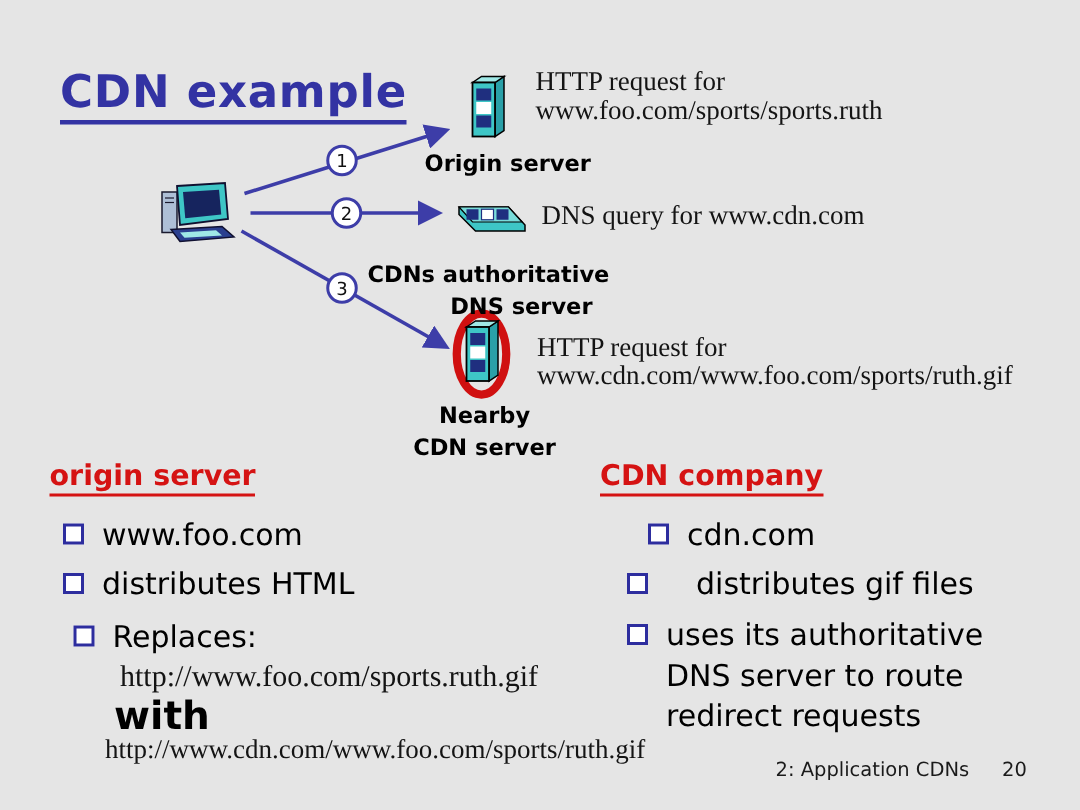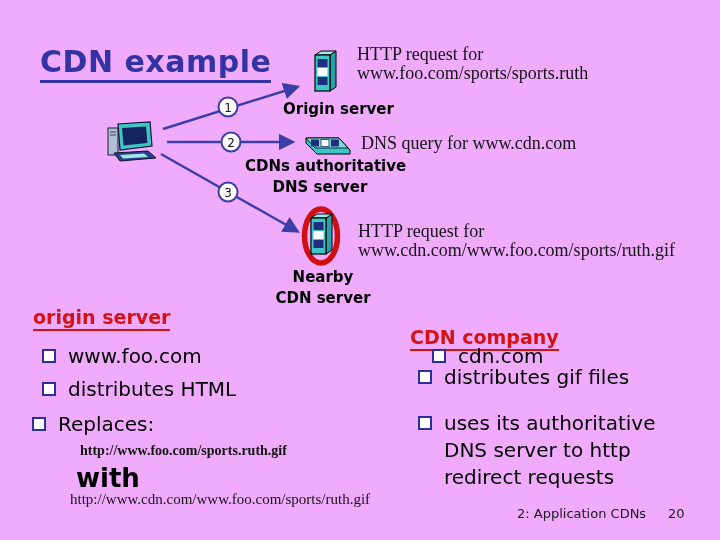--- a/index.html
+++ b/index.html
@@ -1,17 +1,17 @@
 <!DOCTYPE html>
 <html><head>
 <meta charset="utf-8">
 <style>
   html,body { margin:0; padding:0; background:#fff; }
   .slide {
-    position:relative; width:720px; height:540px; background:#f0abfc;
+    position:relative; width:720px; height:540px; background:#e5e5e5;
     overflow:hidden; font-family:"DejaVu Sans","Liberation Sans",sans-serif;
   }
   .abs { position:absolute; }
   .title {
     left:40px; top:44px; font-size:30px; font-weight:bold; color:#3333a3;
     letter-spacing:0.5px;
   }
   .title span { border-bottom:3px solid #3333a3; padding-bottom:1px; }
   svg.diagram { position:absolute; left:0; top:0; width:720px; height:540px; }
   .serif {
@@ -113,21 +113,21 @@
 
   <div class="abs serif" style="left:357px; top:45px;">
     <div>HTTP request for</div>
     <div>www.foo.com/sports/sports.ruth</div>
   </div>
 
   <div class="abs dlabel" style="left:283px; top:99px;">Origin server</div>
 
   <div class="abs serif" style="left:361px; top:134px;">DNS query for www.cdn.com</div>
 
-  <div class="abs dlabel center" style="left:245px; top:156px; width:150px;">
+  <div class="abs dlabel center" style="left:245px; top:173px; width:150px;text-align:right;">
     <div>CDNs authoritative</div>
     <div>DNS server</div>
   </div>
 
   <div class="abs serif" style="left:358px; top:222px;">
     <div>HTTP request for</div>
     <div>www.cdn.com/www.foo.com/sports/ruth.gif</div>
   </div>
 
   <div class="abs dlabel center" style="left:272px; top:267px; width:102px;">
@@ -140,42 +140,42 @@
   </div>
 
   <div class="abs bullet-row" style="left:42px; top:343px;">
     <span class="bullet-sq"></span>
     <span>www.foo.com</span>
   </div>
   <div class="abs bullet-row" style="left:42px; top:376px;">
     <span class="bullet-sq"></span>
     <span>distributes HTML</span>
   </div>
-  <div class="abs bullet-row" style="left:32px; top:411px;justify-content:space-between;">
+  <div class="abs bullet-row" style="left:49px; top:411px;justify-content:space-between;">
     <span class="bullet-sq"></span>
     <span>Replaces:</span>
   </div>
 
-  <div class="abs serif" style="left:80px; top:442px; font-size:14px;font-weight:bold;">http://www.foo.com/sports.ruth.gif</div>
+  <div class="abs serif" style="left:80px; top:442px; font-size:20px;">http://www.foo.com/sports.ruth.gif</div>
   <div class="abs plain20" style="left:76px; top:463px;">with</div>
-  <div class="abs serif" style="left:70px; top:490px; font-size:15px;">http://www.cdn.com/www.foo.com/sports/ruth.gif</div>
+  <div class="abs serif" style="left:70px; top:490px; font-size:18px;">http://www.cdn.com/www.foo.com/sports/ruth.gif</div>
 
-  <div class="abs red-heading" style="left:410px; top:306px;margin-top:20px;">
+  <div class="abs red-heading" style="left:400px; top:306px;">
     <span>CDN company</span>
   </div>
 
   <div class="abs bullet-row" style="left:432px; top:343px;">
     <span class="bullet-sq"></span>
     <span>cdn.com</span>
   </div>
-  <div class="abs bullet-row" style="left:418px; top:364px;">
+  <div class="abs bullet-row" style="left:418px; top:376px;gap:20px;">
     <span class="bullet-sq"></span>
     <span>distributes gif files</span>
   </div>
   <div class="abs bullet-row" style="left:418px; top:410px; line-height:27px;">
     <span class="bullet-sq"></span>
-    <span class="wrap3">uses its authoritative DNS server to http redirect requests</span>
+    <span class="wrap3">uses its authoritative DNS server to route redirect requests</span>
   </div>
 
   <div class="abs footer-label" style="left:517px; top:506px;">2: Application CDNs</div>
   <div class="abs footer-page" style="left:668px; top:506px;">20</div>
 
 </div>
 
 </body></html>

